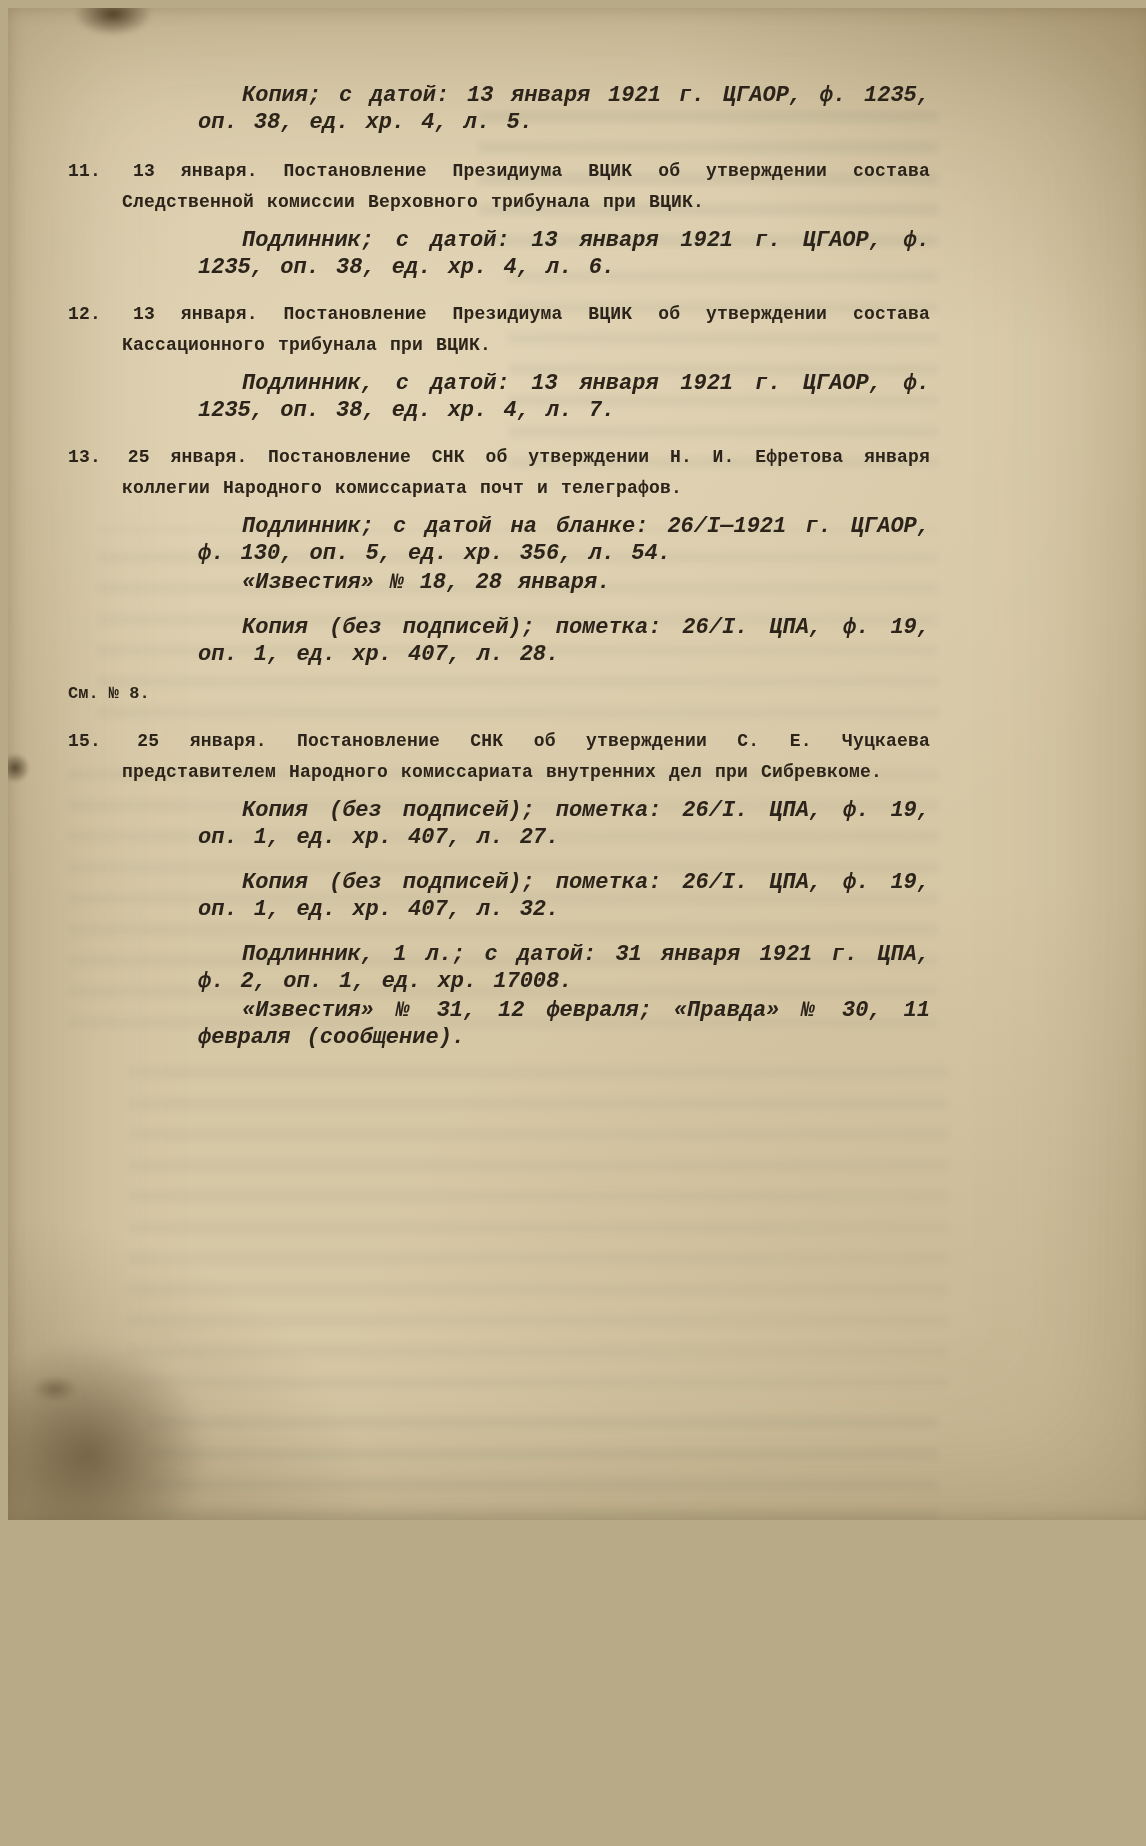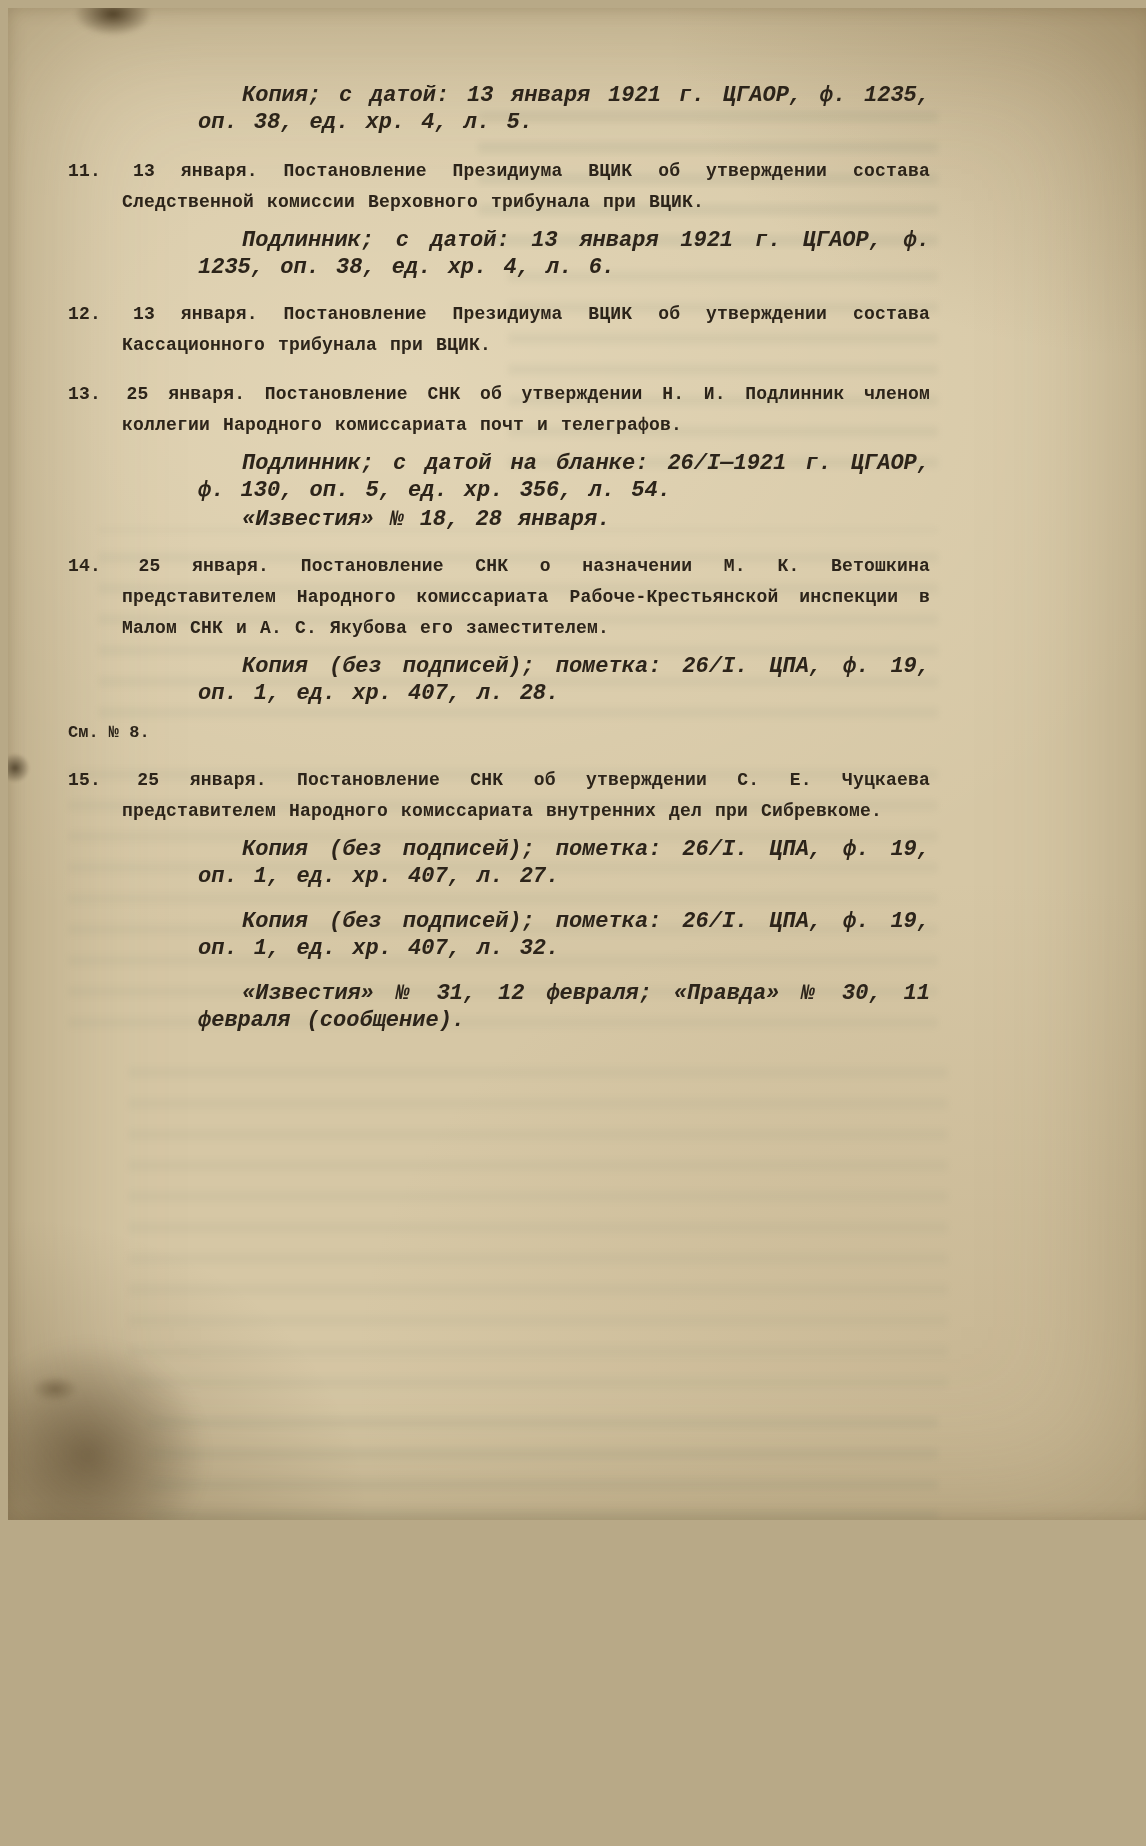--- a/index.html
+++ b/index.html
@@ -129,41 +129,42 @@
 
     <p class="source cont">Копия; с датой: 13 января 1921 г. ЦГАОР, ф. 1235, оп. 38, ед. хр. 4, л. 5.</p>
 
     <section class="entry">
       <p class="body"><span class="num">11.</span> <span>13 января.</span> <span>Постановление Президиума ВЦИК об утверждении состава Следственной комиссии Верховного трибунала при ВЦИК.</span></p>
       <p class="source">Подлинник; с датой: 13 января 1921 г. ЦГАОР, ф. 1235, оп. 38, ед. хр. 4, л. 6.</p>
     </section>
 
     <section class="entry">
       <p class="body"><span class="num">12.</span> <span>13 января.</span> <span>Постановление Президиума ВЦИК об утверждении состава Кассационного трибунала при ВЦИК.</span></p>
+      <p class="source">Подлинник, с датой: 13 января 1921 г. ЦГАОР, ф. 1235, оп. 38, ед. хр. 4, л. 7.</p>
     </section>
 
     <section class="entry">
-      <p class="body"><span class="num">13.</span> <span>25 января.</span> <span>Постановление СНК об утверждении Н. И. Подлинник членом коллегии Народного комиссариата почт и телеграфов.</span></p>
+      <p class="body"><span class="num">13.</span> <span>25 января.</span> <span>Постановление СНК об утверждении Н. И. Ефретова января коллегии Народного комиссариата почт и телеграфов.</span></p>
       <p class="source">Подлинник; с датой на бланке: 26/I—1921 г. ЦГАОР, ф. 130, оп. 5, ед. хр. 356, л. 54.</p>
       <p class="source">«Известия» № 18, 28 января.</p>
     </section>
 
     <section class="entry">
-      <p class="body"><span class="num">14.</span> <span>25 января.</span> <span>Постановление СНК о назначении М. К. Ветошкина представителем Народного комиссариата Рабоче-Крестьянской инспекции в Малом СНК и А. С. Якубова его заместителем.</span></p>
       <p class="source">Копия (без подписей); пометка: 26/I. ЦПА, ф. 19, оп. 1, ед. хр. 407, л. 28.</p>
       <p class="note">См. № 8.</p>
     </section>
 
     <section class="entry">
       <p class="body"><span class="num">15.</span> <span>25 января.</span> <span>Постановление СНК об утверждении С. Е. Чуцкаева представителем Народного комиссариата внутренних дел при Сибревкоме.</span></p>
       <p class="source">Копия (без подписей); пометка: 26/I. ЦПА, ф. 19, оп. 1, ед. хр. 407, л. 27.</p>
     </section>
 
     <section class="entry">
       <p class="source">Копия (без подписей); пометка: 26/I. ЦПА, ф. 19, оп. 1, ед. хр. 407, л. 32.</p>
     </section>
 
     <section class="entry">
+      <p class="source">Подлинник, 1 л.; с датой: 31 января 1921 г. ЦПА, ф. 2, оп. 1, ед. хр. 17008.</p>
       <p class="source">«Известия» № 31, 12 февраля; «Правда» № 30, 11 февраля (сообщение).</p>
     </section>
 
   </div>
 </div>
 
 </body></html>

